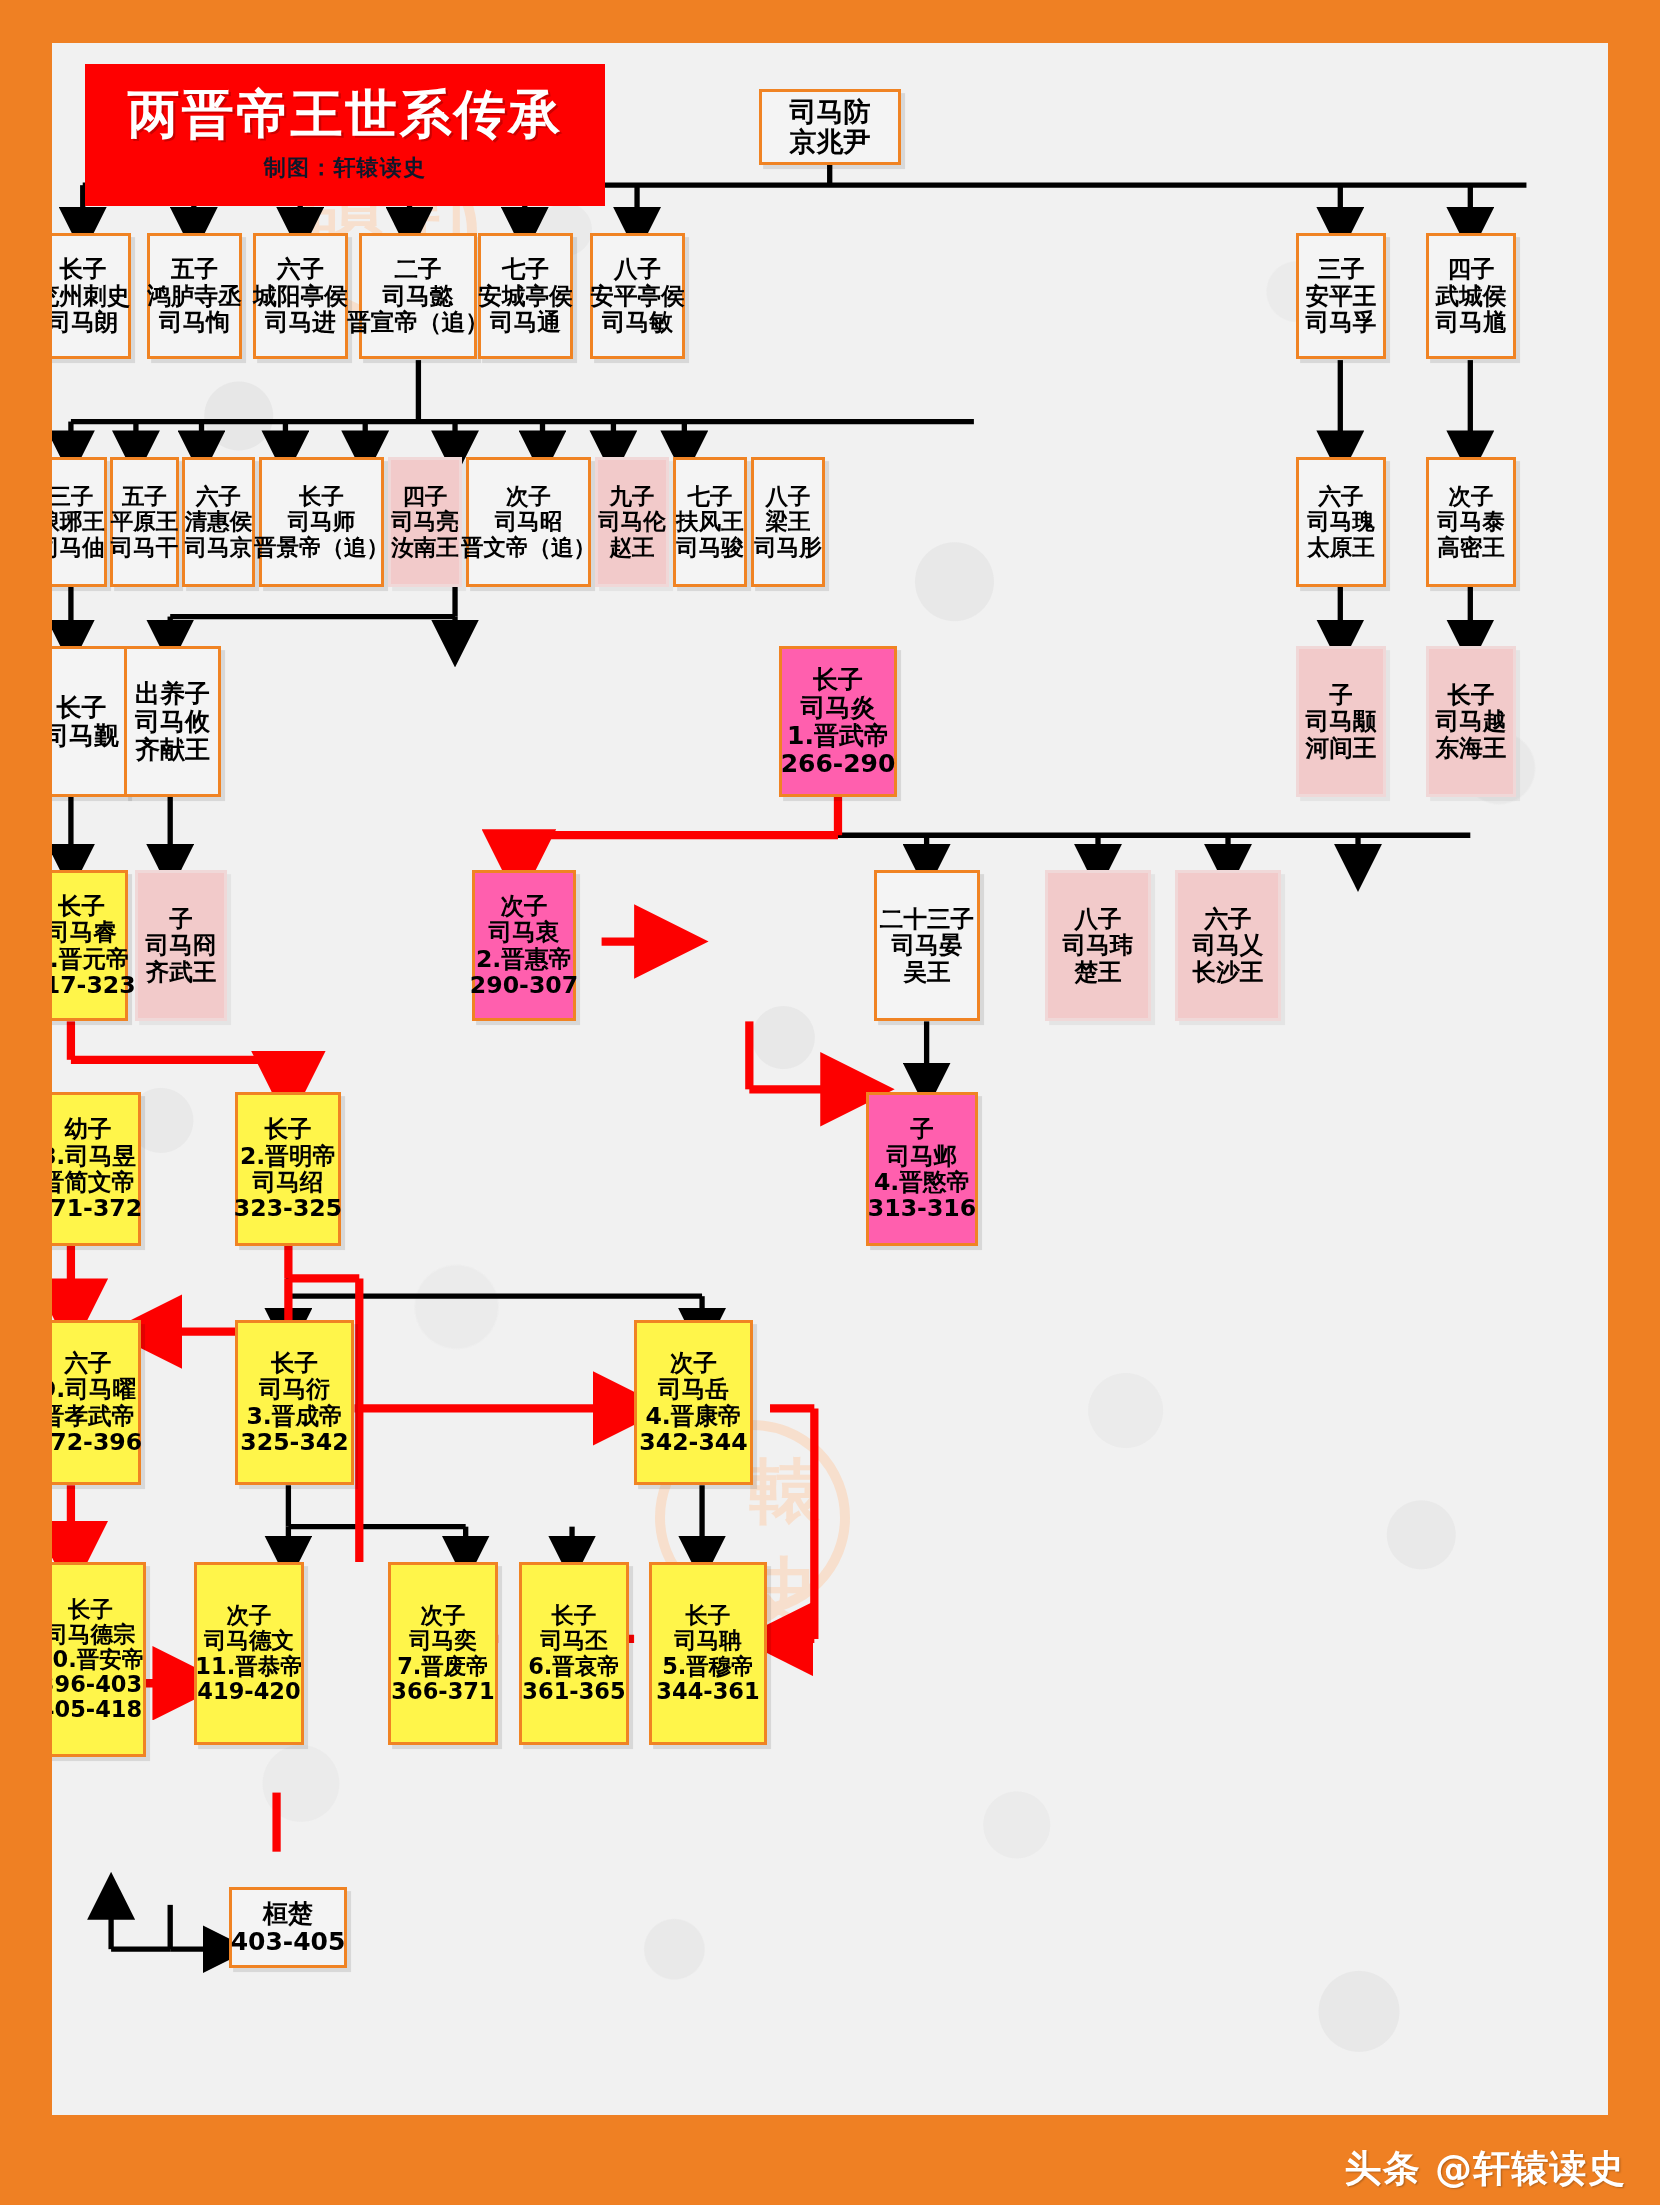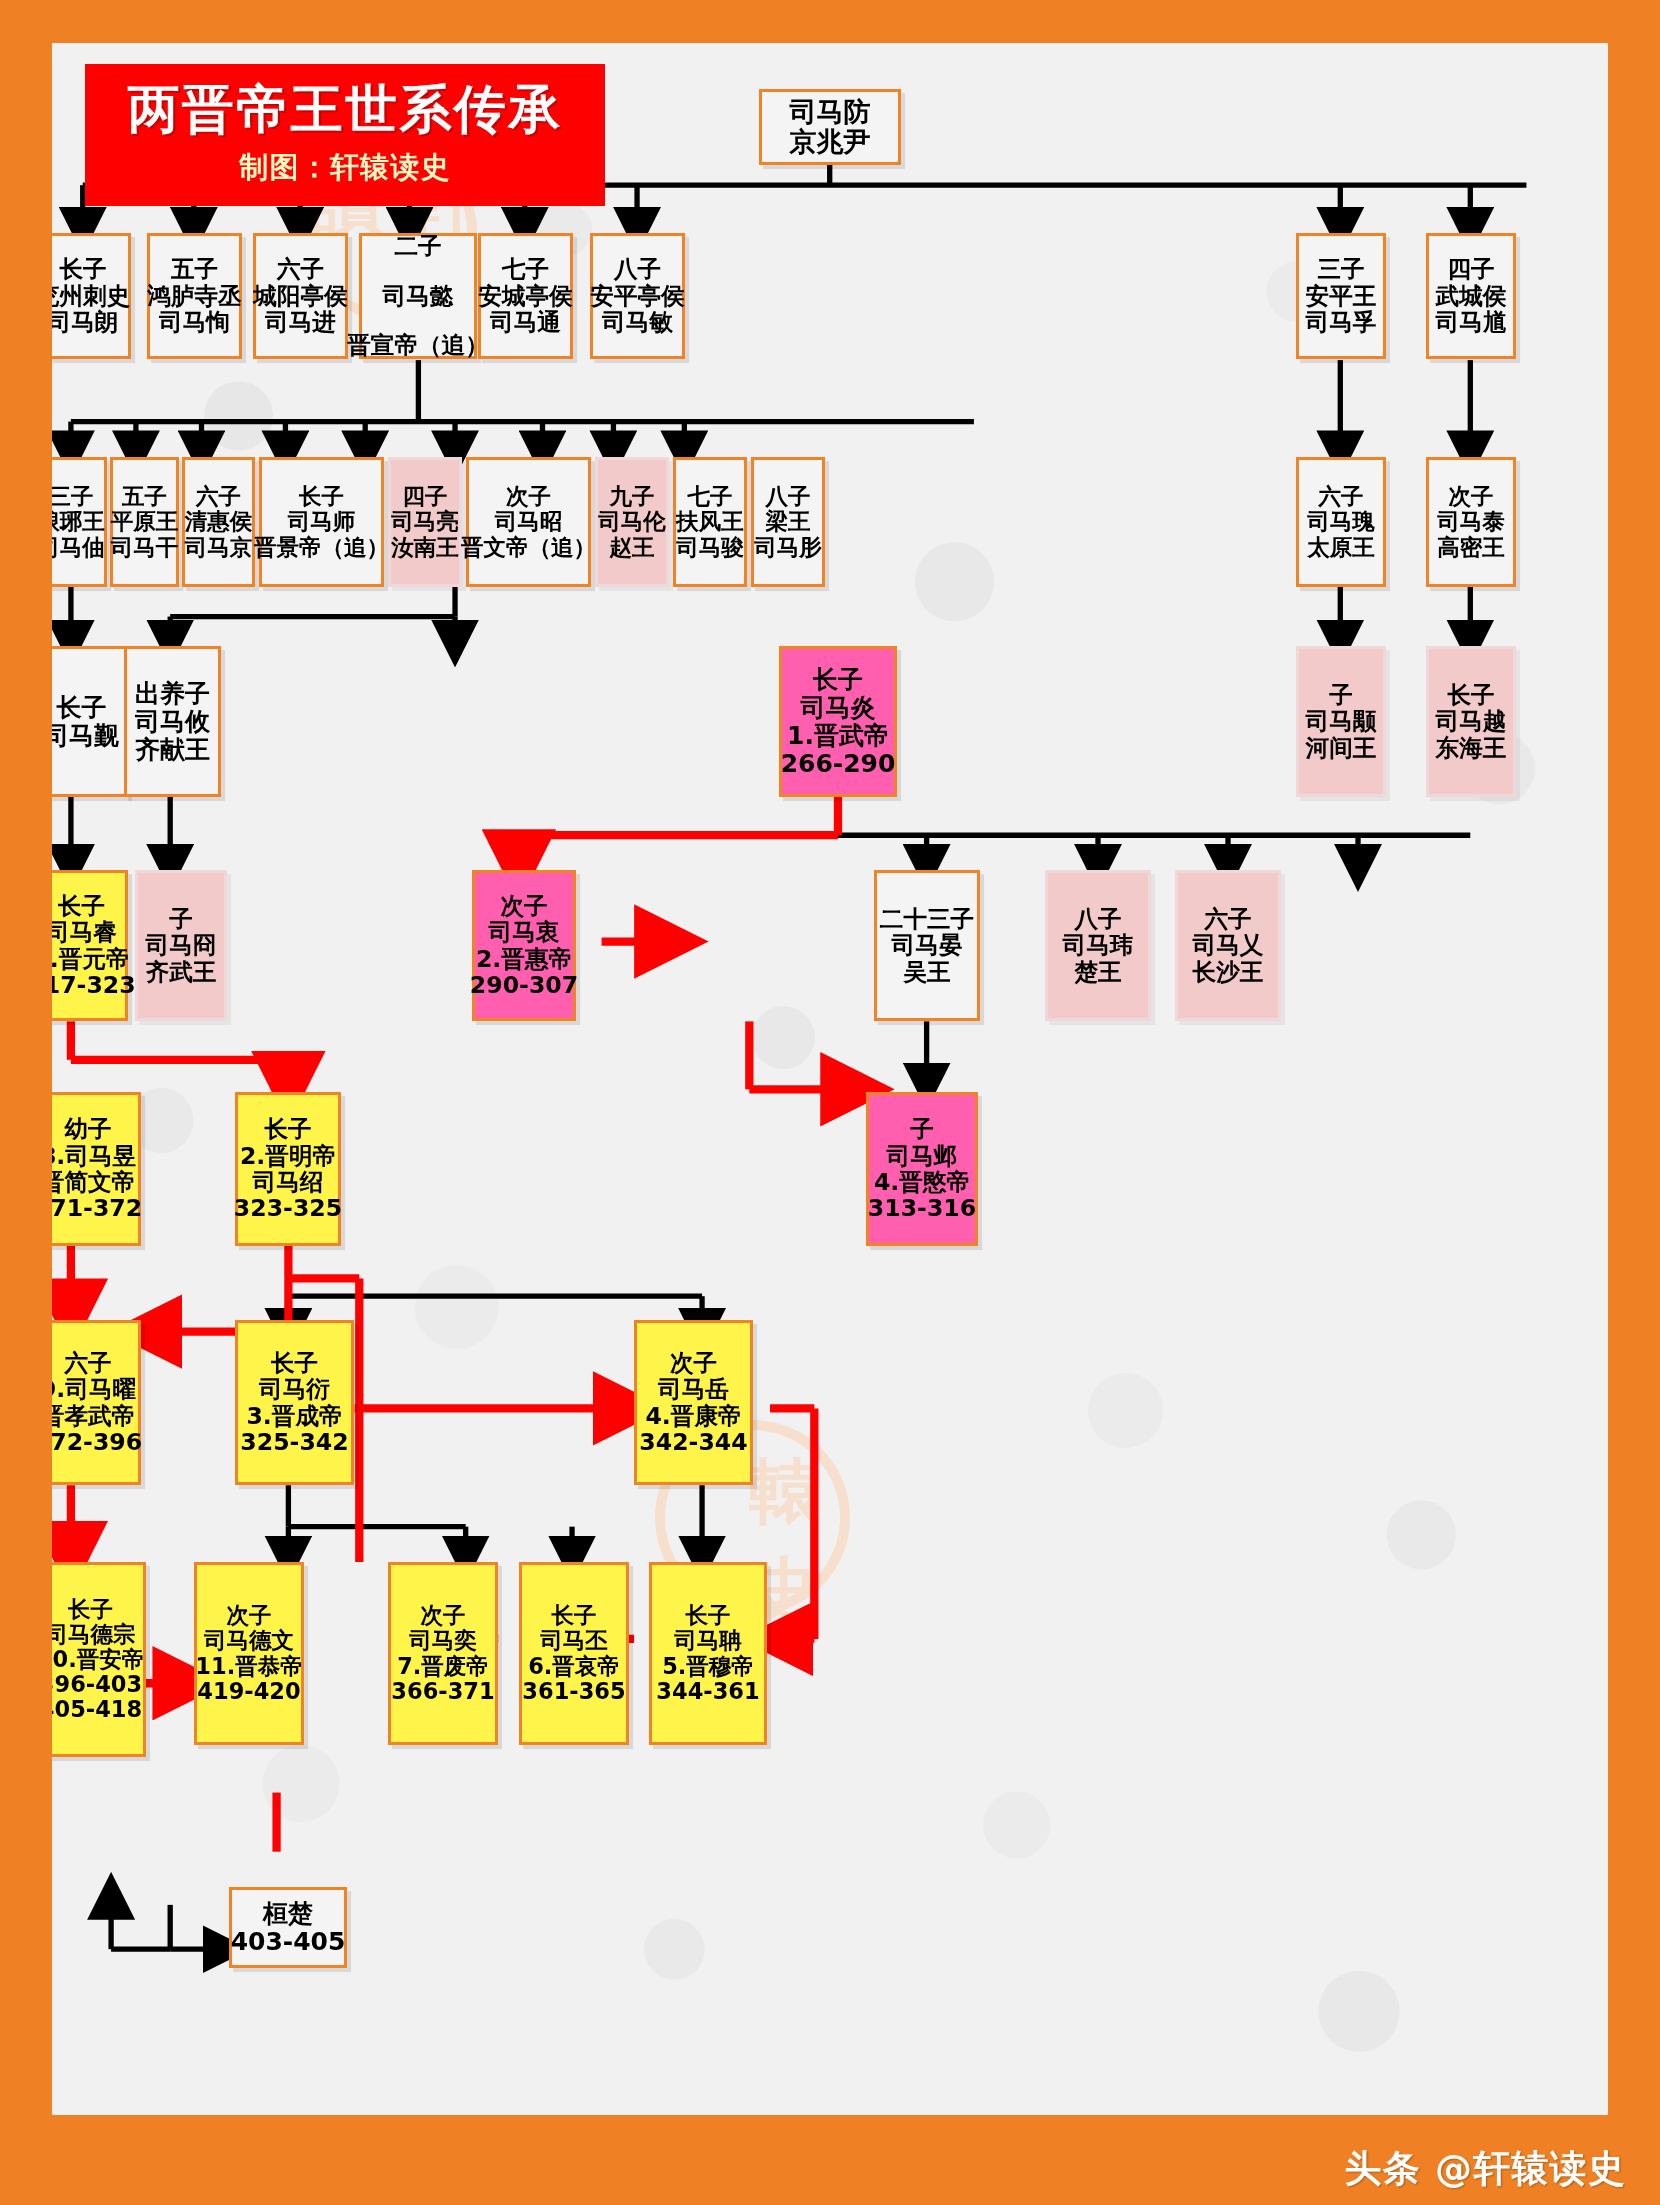--- a/index.html
+++ b/index.html
@@ -42,21 +42,21 @@
   .wm-txt{ font-size:71px; letter-spacing:10.6px; color:#f7dfcd; }
 
   
   #titlebox{
     position:absolute; left:33px; top:21px; width:520px; height:142px;
     background:#fe0000; display:flex; flex-direction:column;
     align-items:center; justify-content:center; z-index:30;
   }
   #title-main{ color:#fff; font-size:52px; font-weight:bold; letter-spacing:2.4px;
                text-shadow:2.4px 2.4px 0 rgba(0,0,0,.20); line-height:1; }
-  #title-sub{ color:#fef9c3; font-size:29px; font-weight:bold; margin-top:13px; letter-spacing:1.2px; }
+  #title-sub{ color:#0f172a; font-size:22px; font-weight:bold; margin-top:13px; letter-spacing:1.2px; }
 
   
   #legend{ position:absolute; left:591px; top:70px; height:71px; display:flex; align-items:center; z-index:30; }
   .lg-item{ display:flex; align-items:center; margin-right:50px; }
   .lg-sw{ width:61px; height:50px; margin-right:13px; }
   .lg-sw.pink{ background:#ff59ab; border:3.5px solid #f08322; }
   .lg-sw.yellow{ background:#fff54a; border:3.5px solid #f08322; }
   .lg-sw.lpink{ background:#f2c8c8; border:3.5px solid #f0d4d4; }
   .lg-label{ font-size:29.6px; font-weight:bold; color:#000; white-space:nowrap; }
 
@@ -232,21 +232,21 @@
     <div class="node plain" style="left:95px; top:190px; width:95px; height:126px; font-size:23.6px;">
       <span>五子</span>
       <span>鸿胪寺丞</span>
       <span>司马恂</span>
     </div>
     <div class="node plain" style="left:201px; top:190px; width:95px; height:126px; font-size:23.6px;">
       <span>六子</span>
       <span>城阳亭侯</span>
       <span>司马进</span>
     </div>
-    <div class="node plain" style="left:307px; top:190px; width:118px; height:126px; font-size:23.6px;gap:23px;">
+    <div class="node plain" style="left:307px; top:190px; width:118px; height:126px; font-size:23.6px;">
       <span>二子</span>
       <span>司马懿</span>
       <span>晋宣帝（追）</span>
     </div>
     <div class="node plain" style="left:426px; top:190px; width:95px; height:126px; font-size:23.6px;">
       <span>七子</span>
       <span>安城亭侯</span>
       <span>司马通</span>
     </div>
     <div class="node plain" style="left:538px; top:190px; width:95px; height:126px; font-size:23.6px;">

